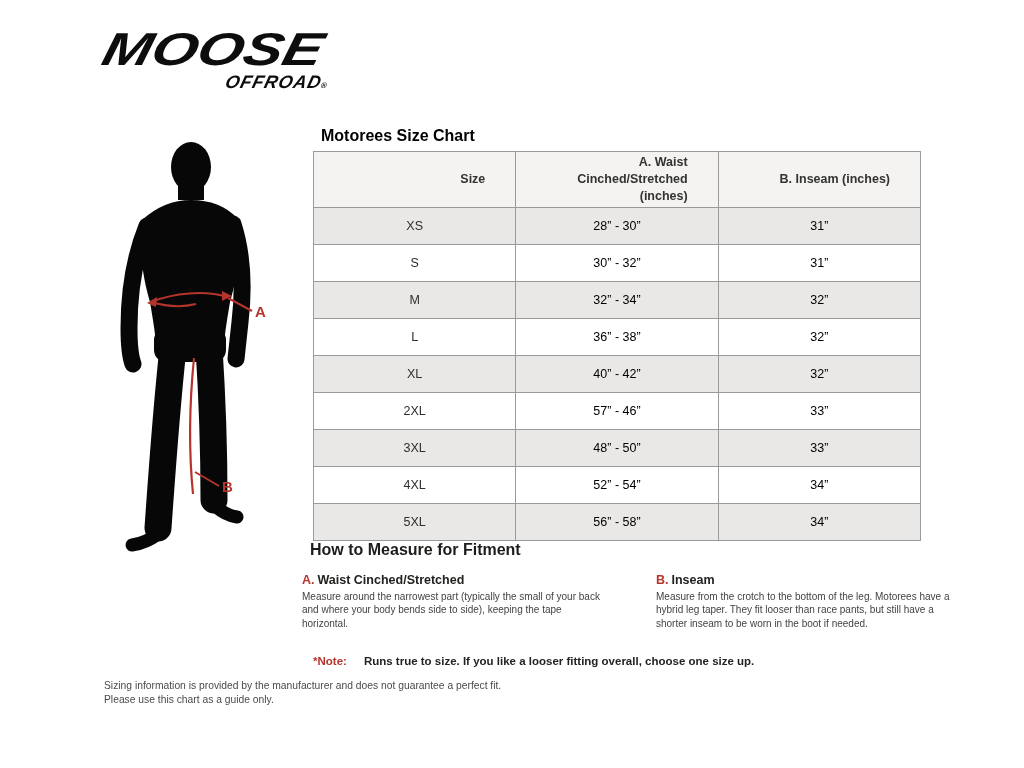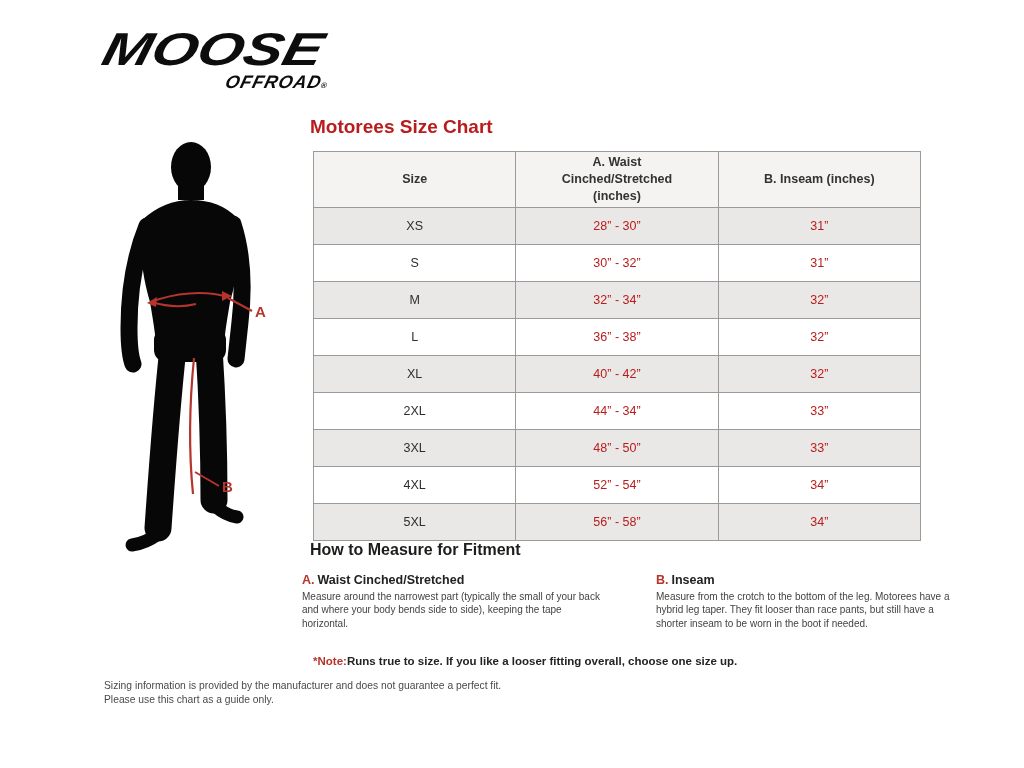--- a/index.html
+++ b/index.html
@@ -18,40 +18,40 @@
     text-align:right; margin-top:0px; padding-right:10px;
     transform:skewX(-14deg); transform-origin:left bottom; white-space:nowrap;
   }
   .logo-offroad .reg { font-size:8px; font-style:normal; vertical-align:baseline; }
 
   
   .figure { position:absolute; left:118px; top:136px; width:180px; height:420px; }
   .figure text { font-family:"Liberation Sans", sans-serif; font-weight:bold; font-size:15px; }
 
   
-  .chart-title { position:absolute; left:310px; top:116px; margin:0; font-size:19px; font-weight:bold; color:#b91c1c; }
+  .chart-title { position:absolute; left:310px; top:116px; margin:11px; font-size:16px; font-weight:bold; color:#000000; }
   .size-table { position:absolute; left:313px; top:151px; width:608px; border-collapse:collapse; table-layout:fixed; }
   .size-table th, .size-table td { border:1px solid #9a9a9a; text-align:center; vertical-align:middle; }
-  .size-table th { height:50px; background:#f4f3f1; font-size:12.5px; font-weight:bold; color:#333331; padding:2px 30px; line-height:1.35; }
-  .size-table td { height:34px; font-size:12.5px; color:#b91c1c; }
+  .size-table th { height:50px; background:#f4f3f1; font-size:12.5px; font-weight:bold; color:#333331; padding:2px 30px; line-height:1.35;text-align:right; }
+  .size-table td { height:34px; font-size:12.5px; color:#000000; }
   .size-table td.size-col { font-weight:normal; color:#2e2e2c; }
   .size-table tbody tr:nth-child(odd)  { background:#e9e8e6; }
   .size-table tbody tr:nth-child(even) { background:#ffffff; }
 
   
   .how-title { position:absolute; left:310px; top:541px; margin:0; font-size:16px; font-weight:bold; color:#1c1c1a; }
   .measure-col { position:absolute; top:573px; width:307px; }
   .measure-col.col-a { left:302px; }
   .measure-col.col-b { left:635px;margin-left:21px; }
   .sec-title { font-size:12.5px; font-weight:bold; color:#222220; margin:0 0 3px 0; }
   .sec-letter { color:#b5342c; margin-right:3px; }
   .sec-body { font-size:10px; color:#434341; line-height:1.33; margin:0; }
 
   .note { position:absolute; left:313px; top:655px; font-size:11.5px; font-weight:bold; color:#232321; }
-  .note-label { color:#b5342c; }
+  .note-label { color:#b5342c; margin-right:17px; }
 
   .disclaimer { position:absolute; left:104px; top:679px; font-size:10.3px; color:#4a4a48; line-height:1.38; }
 </style>
 </head>
 <body>
 
 <div class="page">
 
   <div class="logo">
     <div class="logo-moose">MOOSE</div>
@@ -119,21 +119,21 @@
         <td>36” - 38”</td>
         <td>32”</td>
       </tr>
       <tr>
         <td class="size-col">XL</td>
         <td>40” - 42”</td>
         <td>32”</td>
       </tr>
       <tr>
         <td class="size-col">2XL</td>
-        <td>44” - 34”</td>
+        <td>57” - 46”</td>
         <td>33”</td>
       </tr>
       <tr>
         <td class="size-col">3XL</td>
         <td>48” - 50”</td>
         <td>33”</td>
       </tr>
       <tr>
         <td class="size-col">4XL</td>
         <td>52” - 54”</td>

